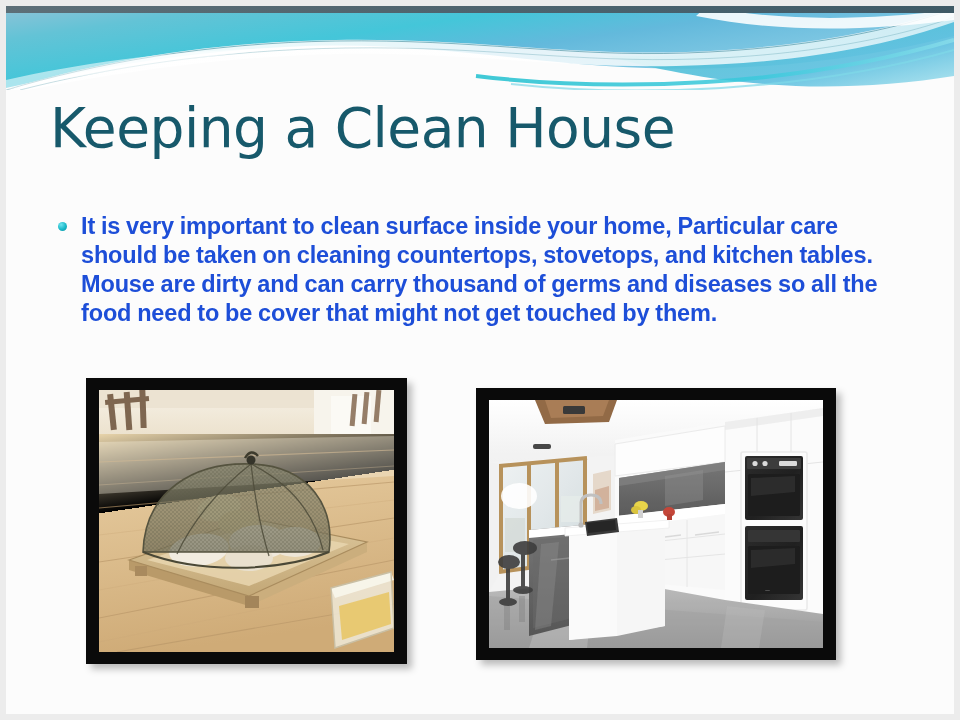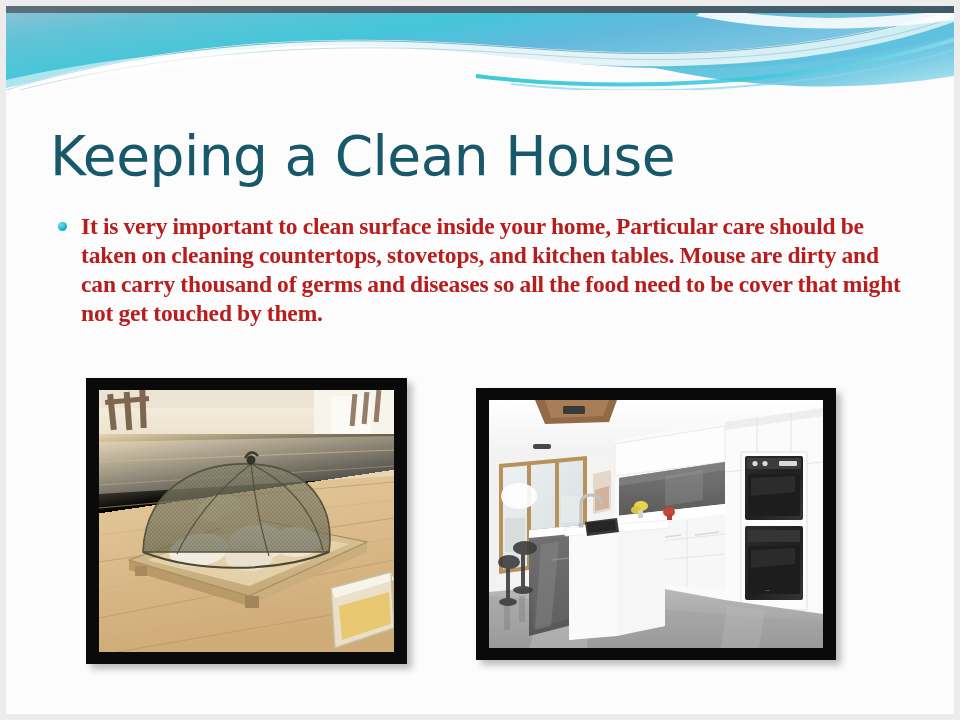--- a/index.html
+++ b/index.html
@@ -56,21 +56,21 @@
     left: 6px; top: 6px;
     width: 948px; height: 7px;
     background: linear-gradient(90deg,#5d6f78 0%, #51656f 40%, #46606c 75%, #3f5a66 100%);
     z-index: 6;
   }
 
   
   #title {
     position: absolute;
     left: 50px;
-    top: 126px;
+    top: 98px;
     width: 860px;
     font-family: "DejaVu Sans", sans-serif;
     font-size: 55px;
     line-height: 60px;
     font-weight: 400;
     letter-spacing: -0.5px;
     color: #17596b;
     z-index: 10;
     white-space: nowrap;
   }
@@ -89,25 +89,25 @@
     flex: 0 0 auto;
     width: 9px;
     height: 9px;
     border-radius: 50%;
     background: radial-gradient(circle at 35% 30%, #6fe4ef 0%, #18b8c8 55%, #0f8e9e 100%);
     margin-top: 10px;
     margin-right: 14px;
   }
   #body-text {
     flex: 1 1 auto;
-    font-family: Liberation Serif, serif;
+    font-family: Liberation Sans, sans-serif;
     font-weight: bold;
     font-size: 23.5px;
     line-height: 29px;
-    color: #b91c1c;
+    color: #1d4ed8;
     letter-spacing: -0.15px;
     word-spacing: -0.5px;
     text-align: left;
   }
 
   
   .photo-frame {
     position: absolute;
     background: #0a0a0a;
     box-shadow: 5px 5px 7px rgba(0,0,0,0.26);

